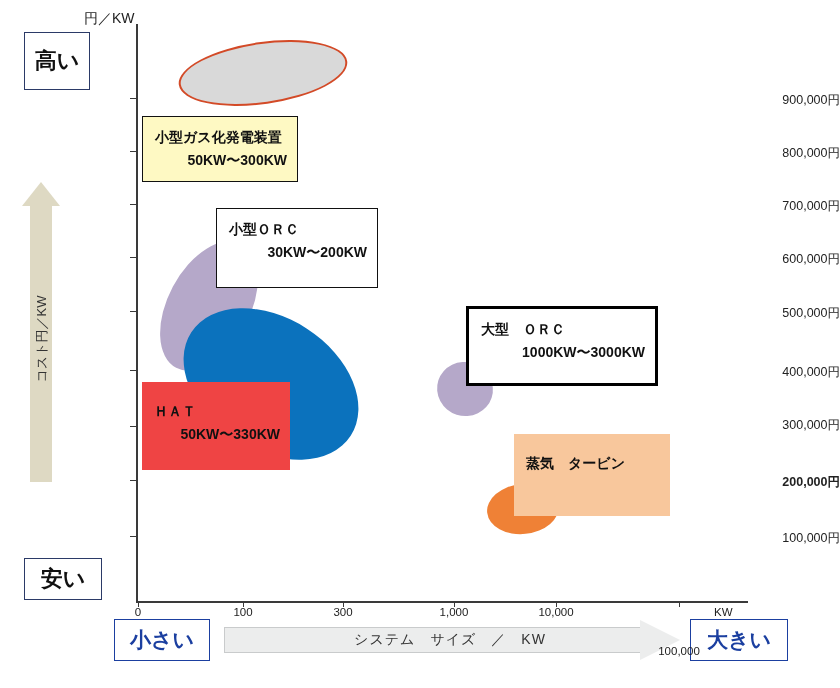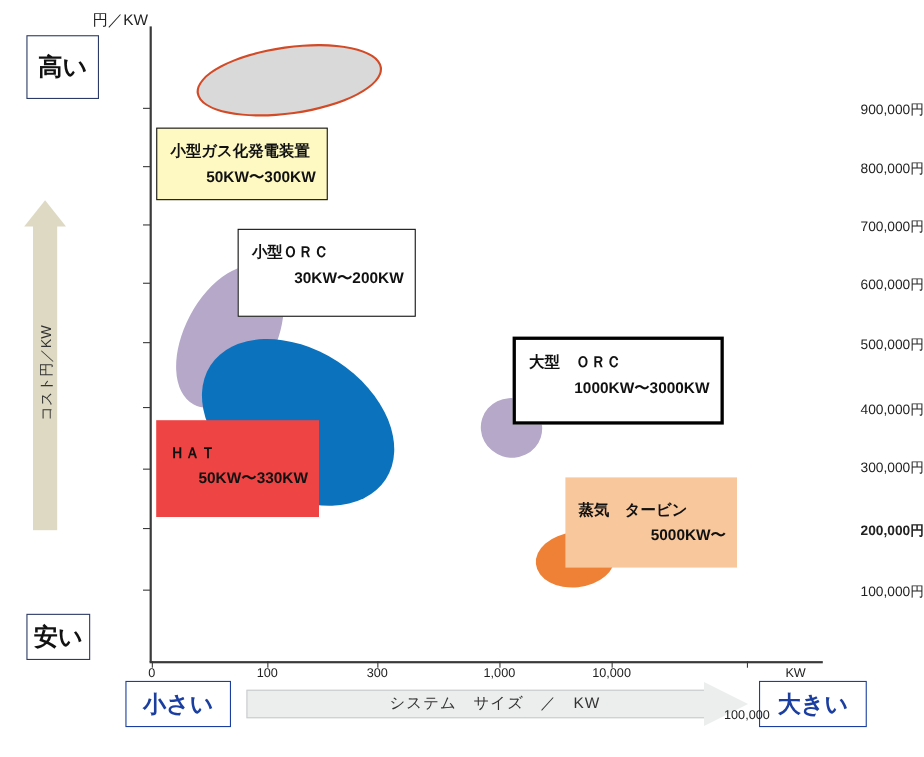--- a/index.html
+++ b/index.html
@@ -29,21 +29,21 @@
 
   
   .cornerbox{
     border:1px solid #2b3a67;
     background:#fff;
     font-size:22px;font-weight:bold;color:#111;
     display:flex;align-items:center;justify-content:center;
     box-sizing:border-box;
   }
   #lbl-high{left:24px;top:32px;width:66px;height:58px;}
-  #lbl-low{left:24px;top:558px;width:58px;height:42px;}
+  #lbl-low{left:24px;top:558px;width:78px;height:42px;}
   #lbl-small{left:114px;top:619px;width:96px;height:42px;font-size:21px;color:#1b3fa0;border-color:#1b3fa0;}
   #lbl-big{left:690px;top:619px;width:98px;height:42px;font-size:21px;color:#1b3fa0;border-color:#1b3fa0;}
 
   
   #vert-arrow{
     left:22px;top:182px;width:38px;height:300px;
   }
   #vert-arrow .shaft{
     position:absolute;left:8px;top:22px;width:22px;height:278px;
     background:#ded9c3;
@@ -211,16 +211,15 @@
   <div class="callout" id="cal-hat">
     <span class="l1">ＨＡＴ</span>
     <span class="l2">50KW〜330KW</span>
   </div>
   <div class="callout" id="cal-orc-large">
     <span class="l1">大型　ＯＲＣ</span>
     <span class="l2">1000KW〜3000KW</span>
   </div>
   <div class="callout" id="cal-steam">
     <span class="l1">蒸気　タービン</span>
-    <span class="l2">5000KW〜</span>
   </div>
 
 </div>
 
 </body></html>

